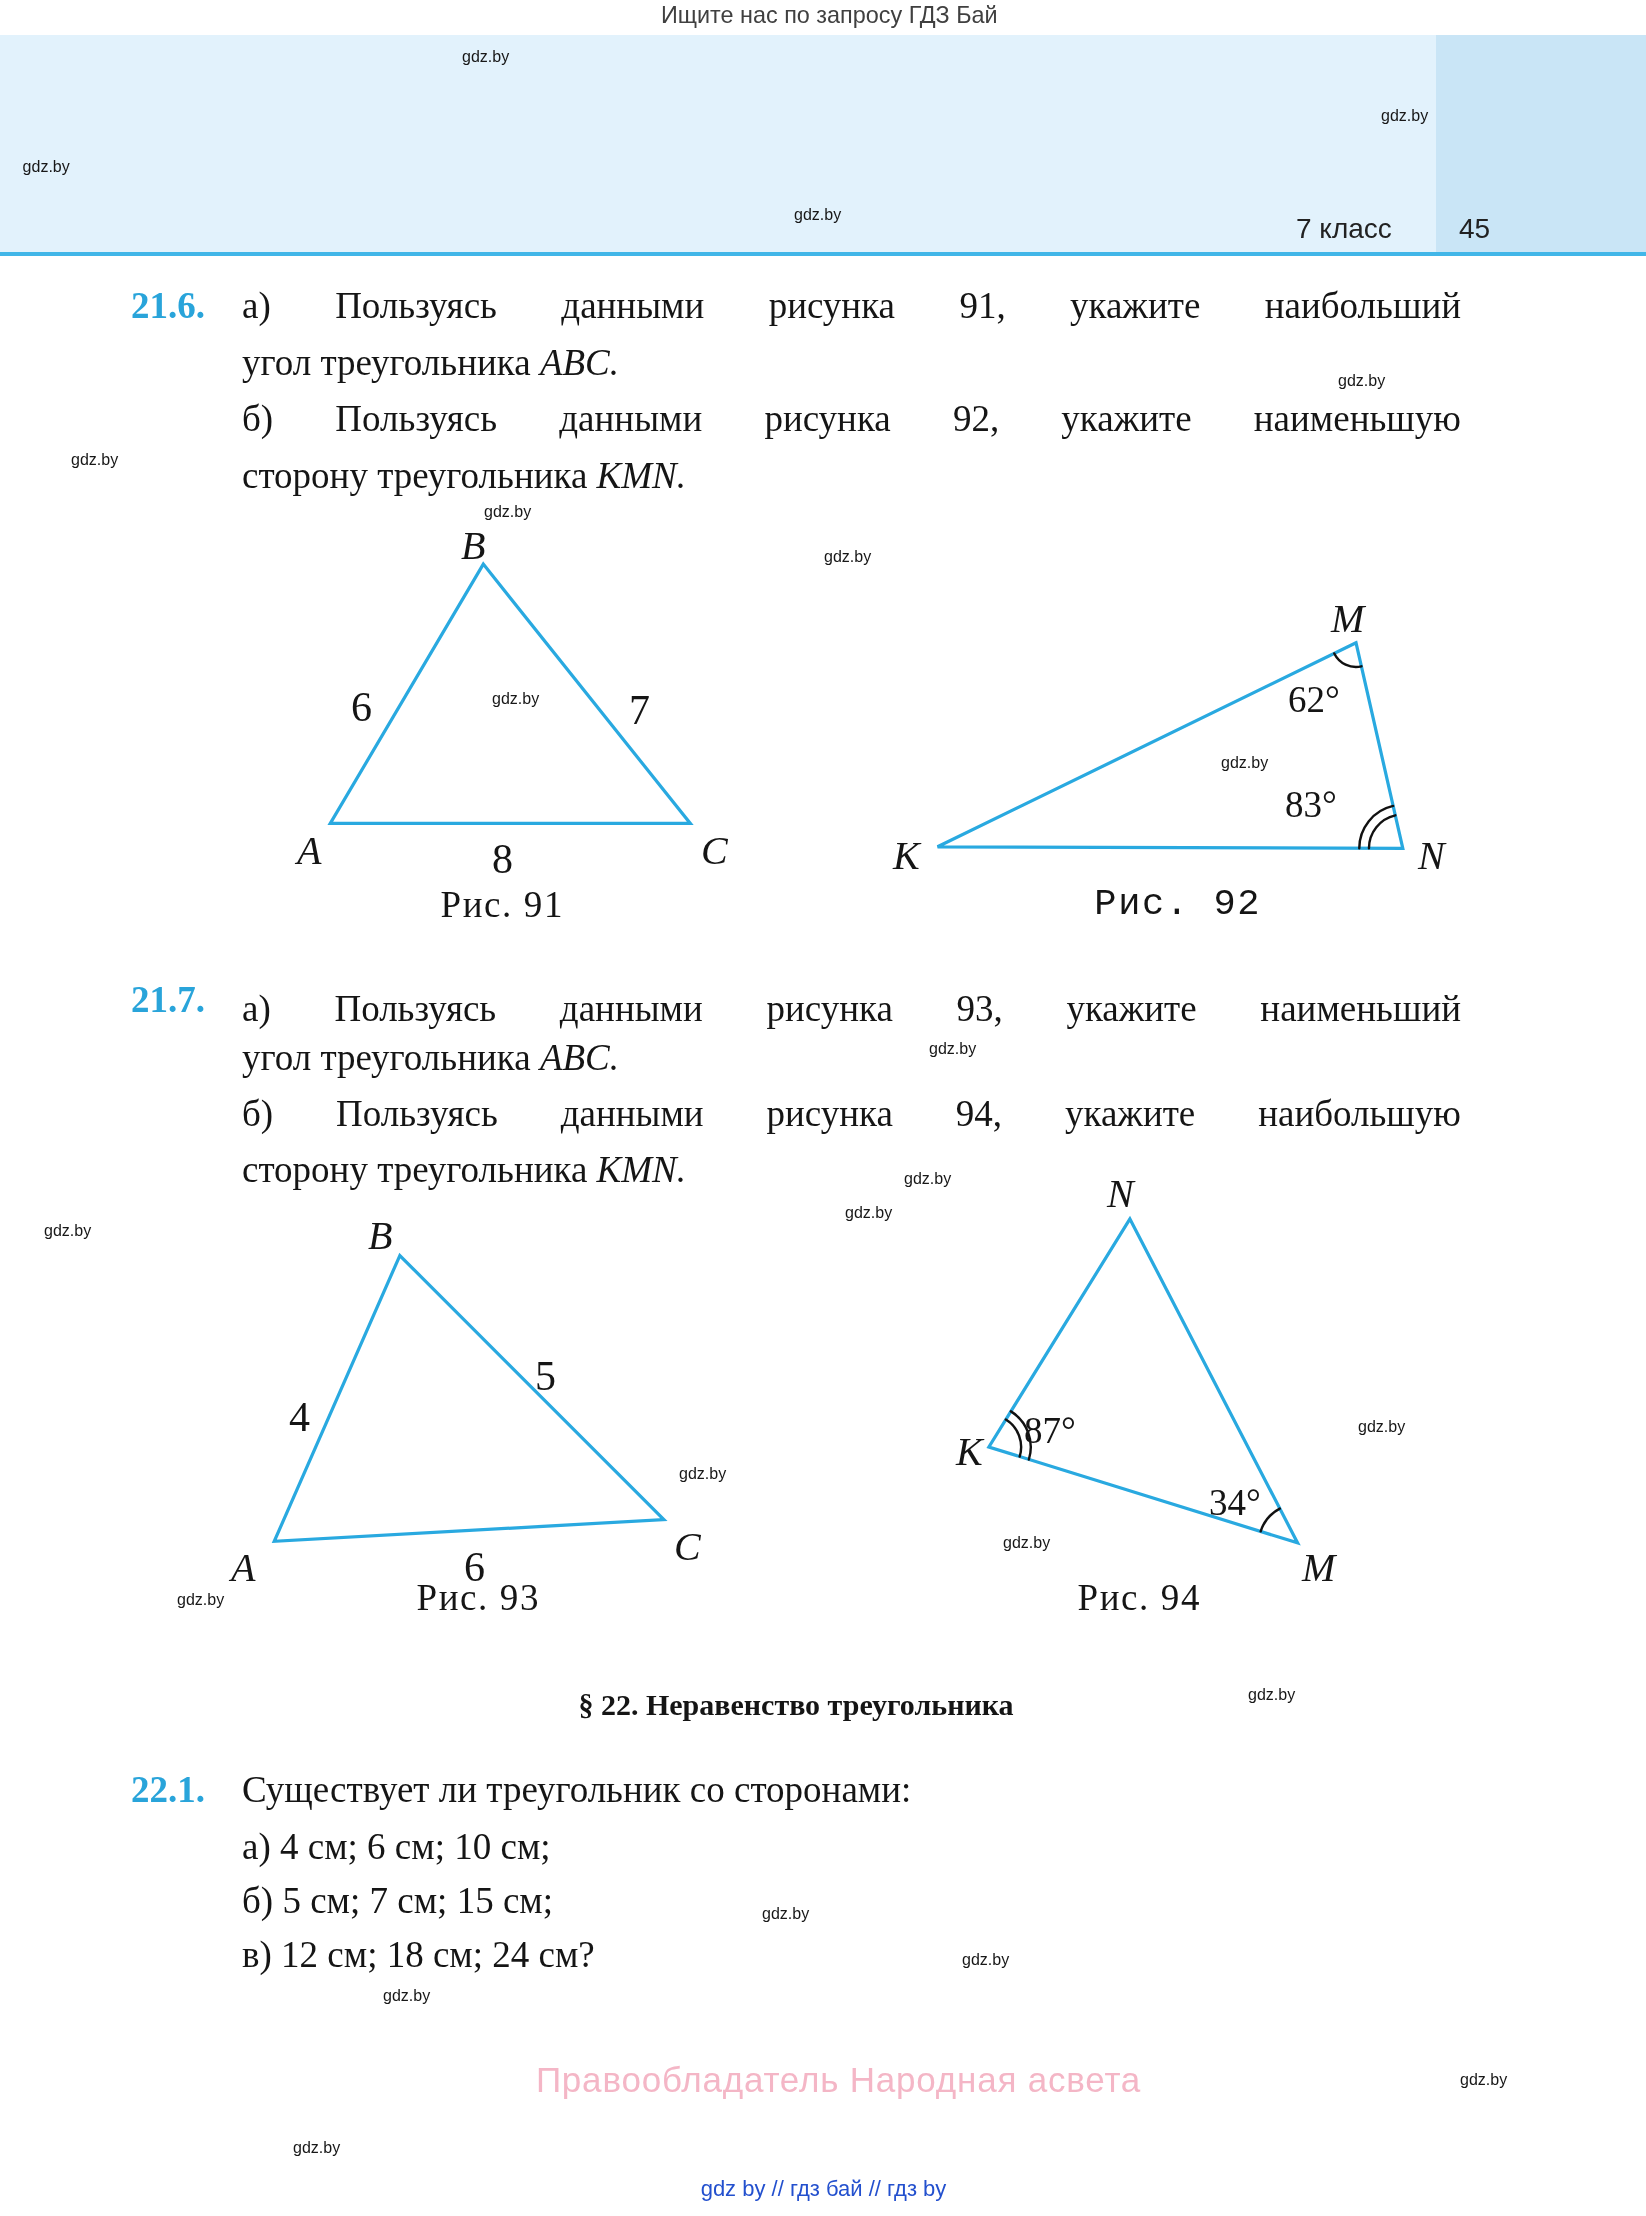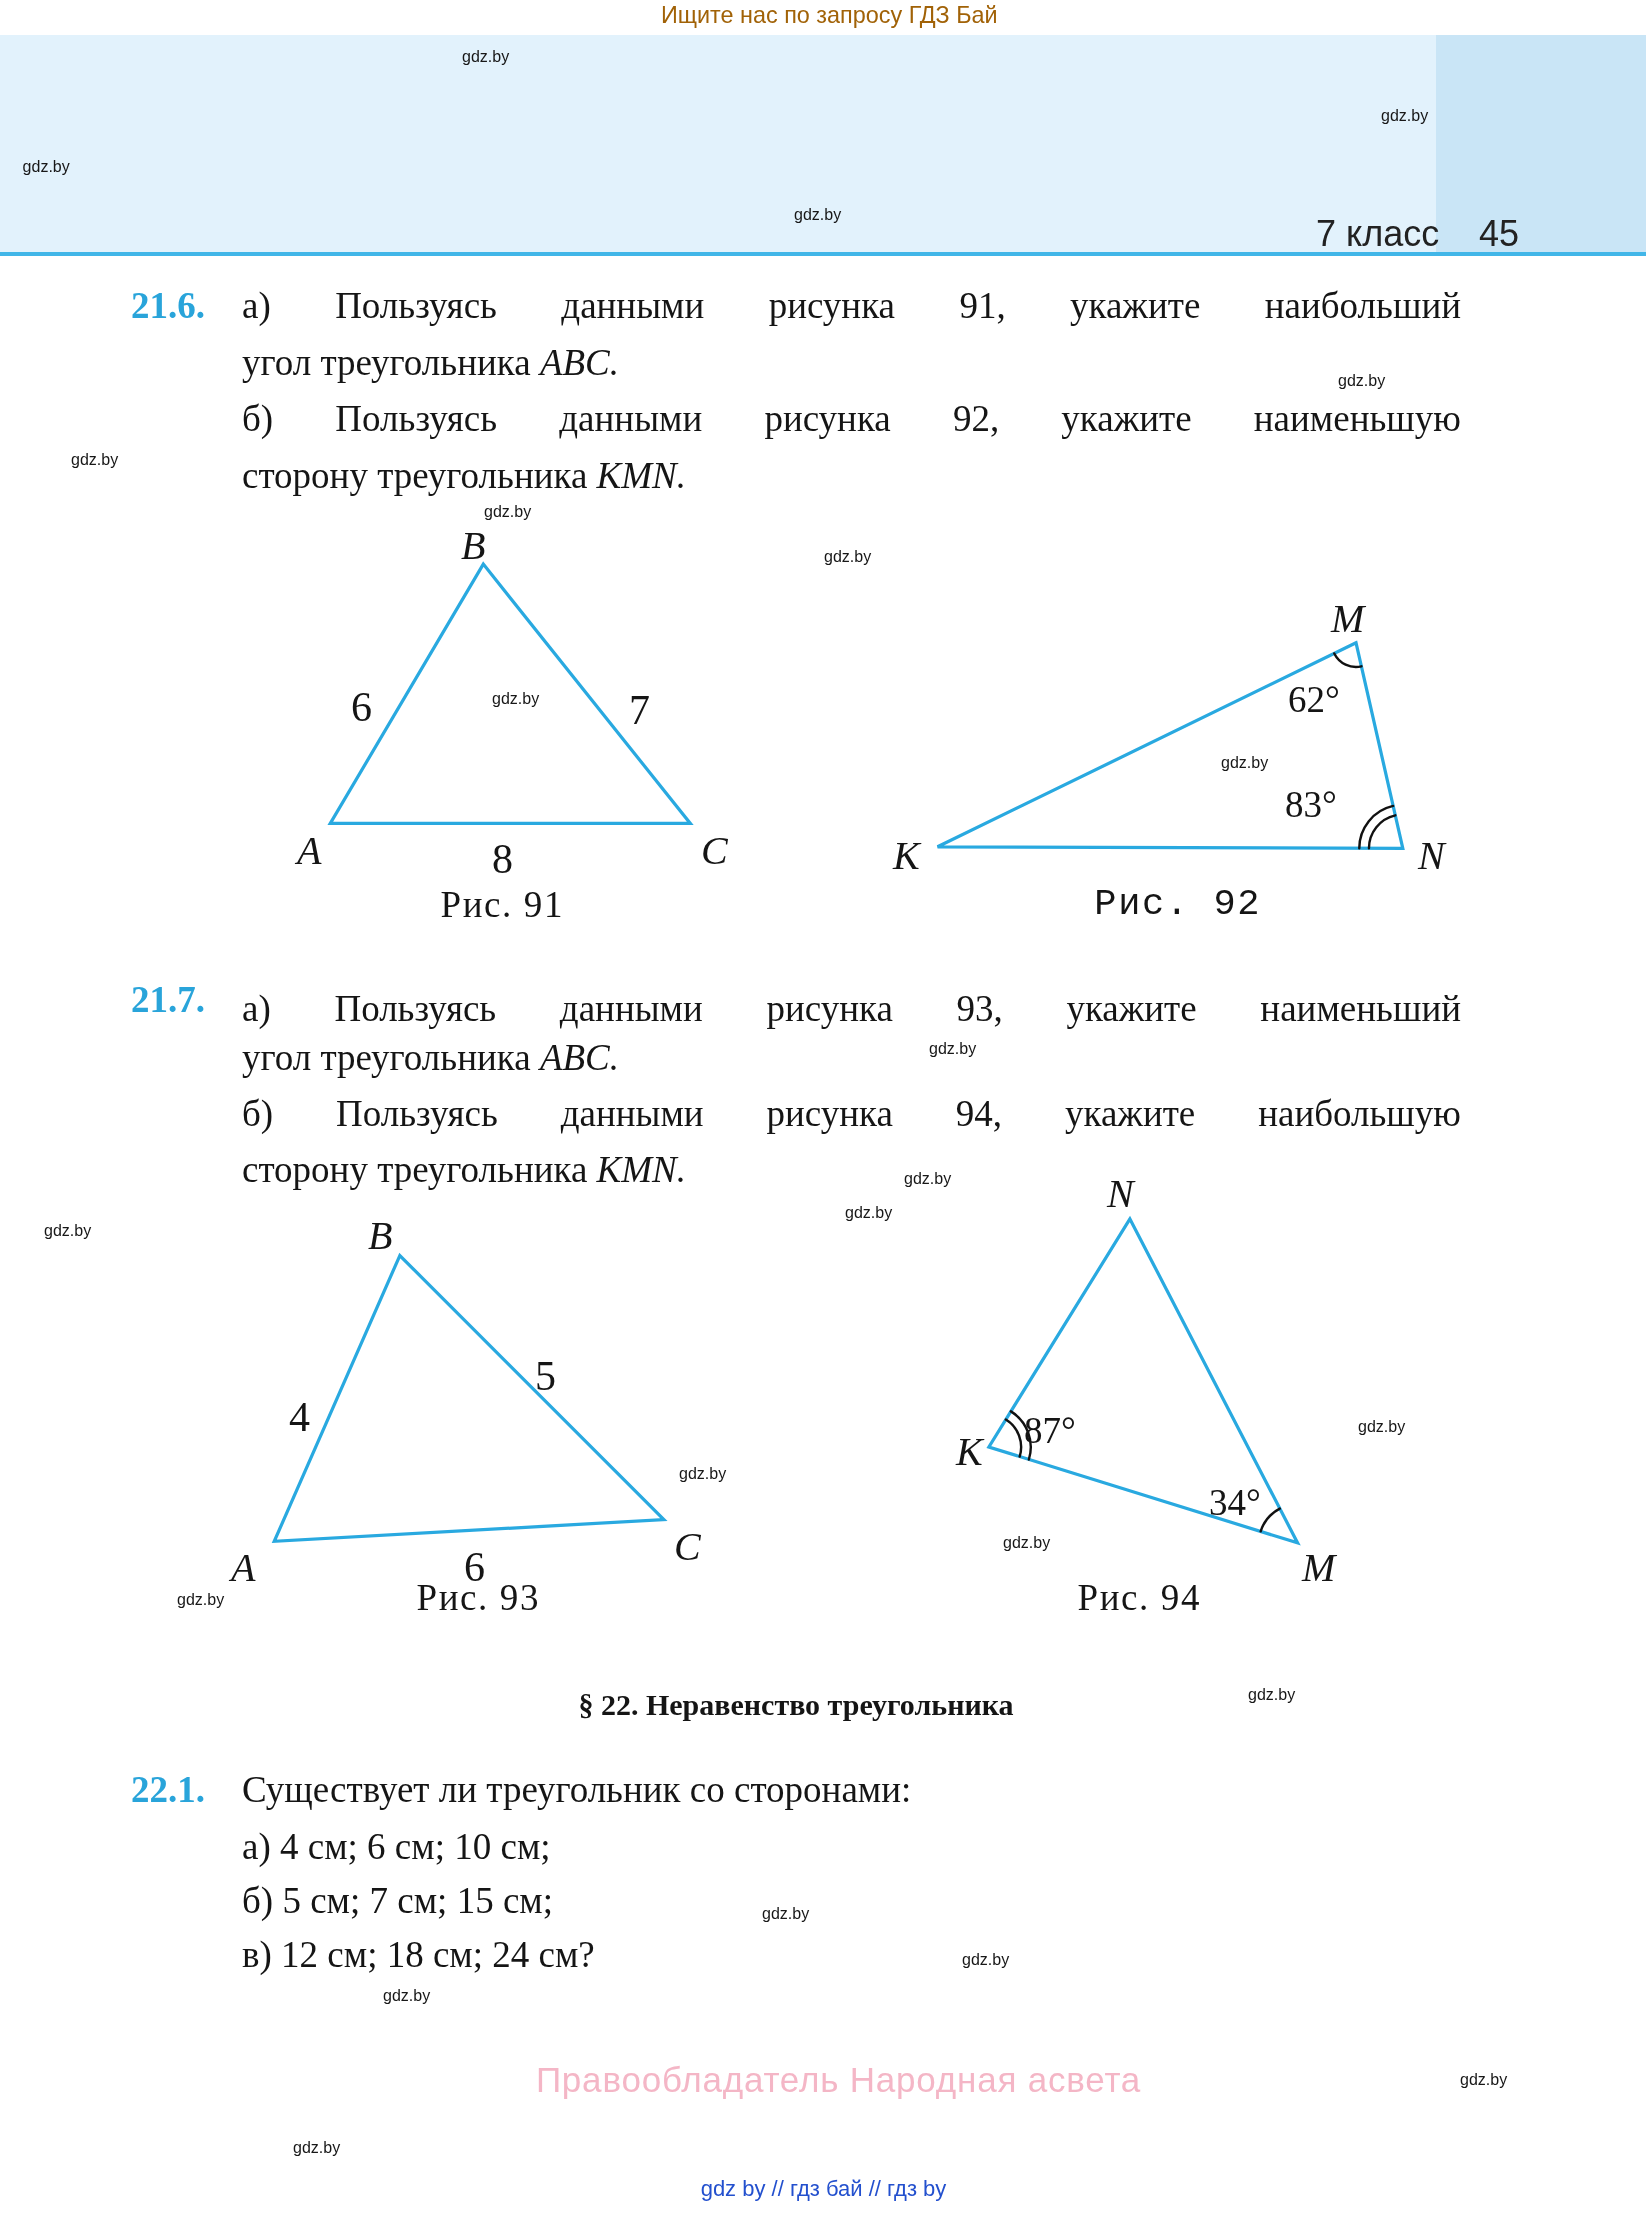--- a/index.html
+++ b/index.html
@@ -1,24 +1,24 @@
 <!DOCTYPE html>
 <html style="font-size:13px"><head>
 <meta charset="utf-8">
 <style>
   html,body{margin:0;padding:0;background:#ffffff;}
   .page{position:relative;width:1647px;height:2216px;background:#ffffff;overflow:hidden;
         font-family:"Liberation Serif",serif;color:#151515;}
   .abs{position:absolute;}
   .sans{font-family:"Liberation Sans",sans-serif;}
   .wm{position:absolute;font-family:"Liberation Sans",sans-serif;font-size:16px;color:#181818;white-space:nowrap;}
-  .green-note{font-size:23.4px;color:#a16207;white-space:nowrap;}
+  .green-note{font-size:23.4px;color:#404040;white-space:nowrap;}
   .header{left:0;top:35px;width:1647px;height:217px;background:#e2f2fc;border-bottom:4.8px solid #41b6e8;}
   .header-col{position:absolute;right:0;top:0;width:211px;height:100%;background:#c9e5f6;}
-  .hdr-label{font-size:36px;color:#222;white-space:nowrap;margin-left:20px;}
+  .hdr-label{font-size:28px;color:#222;white-space:nowrap;}
   .pnum{font-size:37px;font-weight:bold;color:#29a4da;white-space:nowrap;}
   .bline{font-size:37px;white-space:nowrap;}
   .jline{font-size:37px;text-align:justify;text-align-last:justify;}
   .mit{font-style:italic;}
   .vlab{font-size:40px;font-style:italic;white-space:nowrap;}
   .snum{font-size:42px;white-space:nowrap;}
   .ang{font-size:37px;white-space:nowrap;}
   .cap{font-size:37px;text-align:right;letter-spacing:1.6px;white-space:nowrap;}
   .sec-title{font-size:30px;font-weight:bold;text-align:center;white-space:nowrap;}
   .footer-pink{font-size:35px;color:#f4b6c6;text-align:center;letter-spacing:0.8px;white-space:nowrap;}

